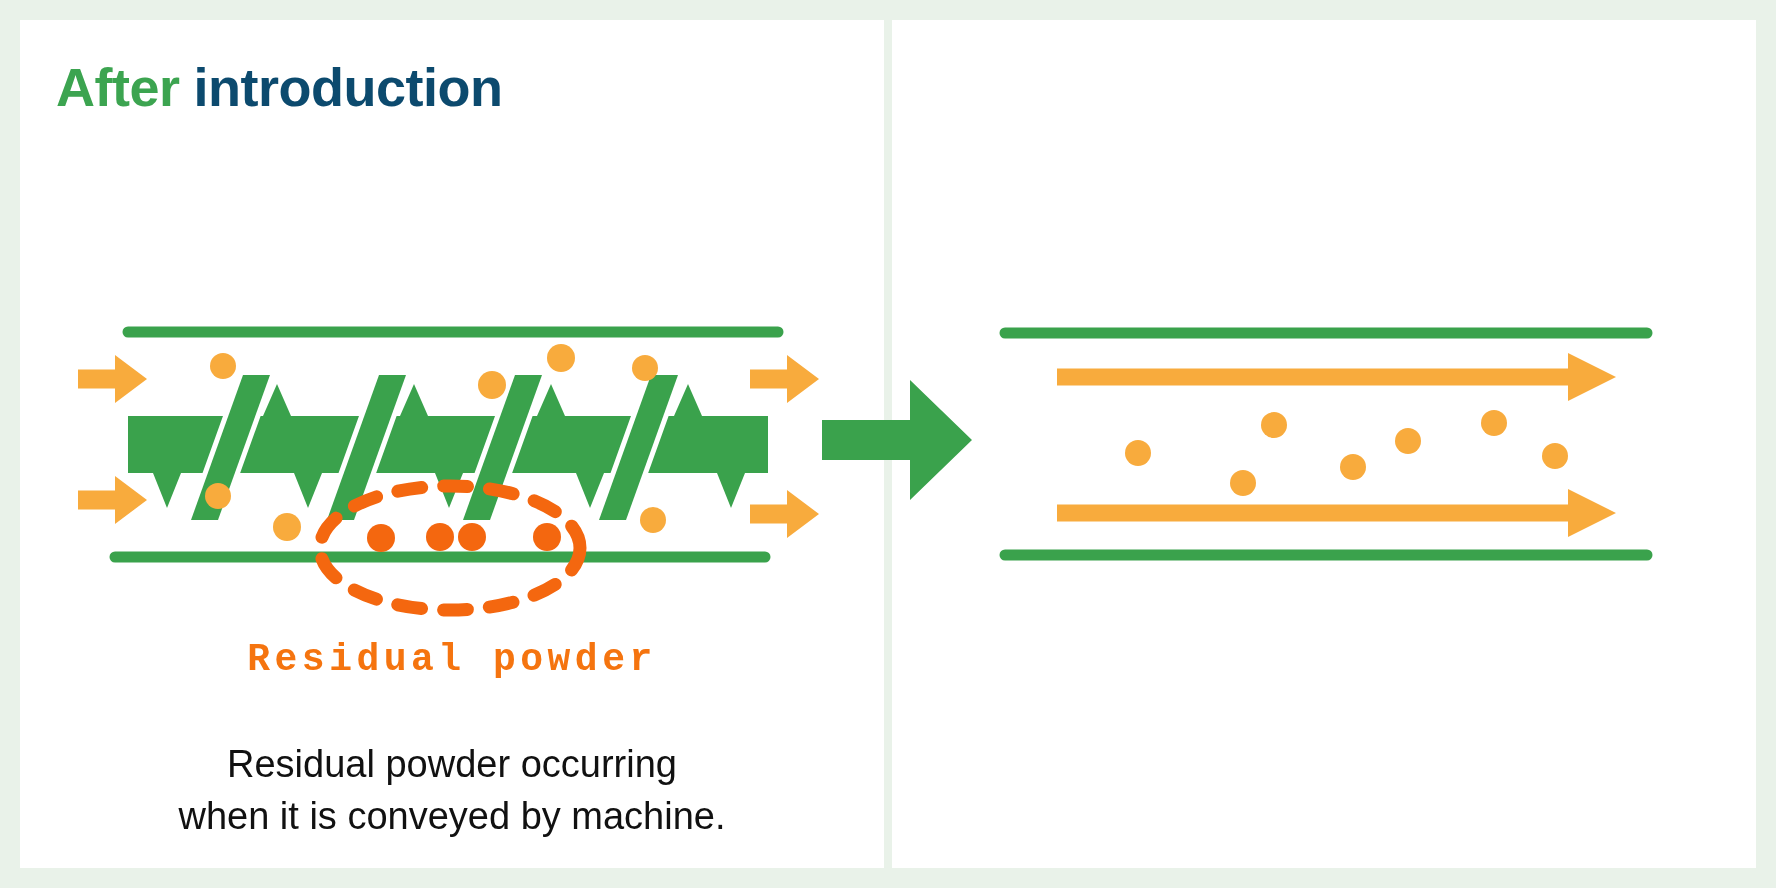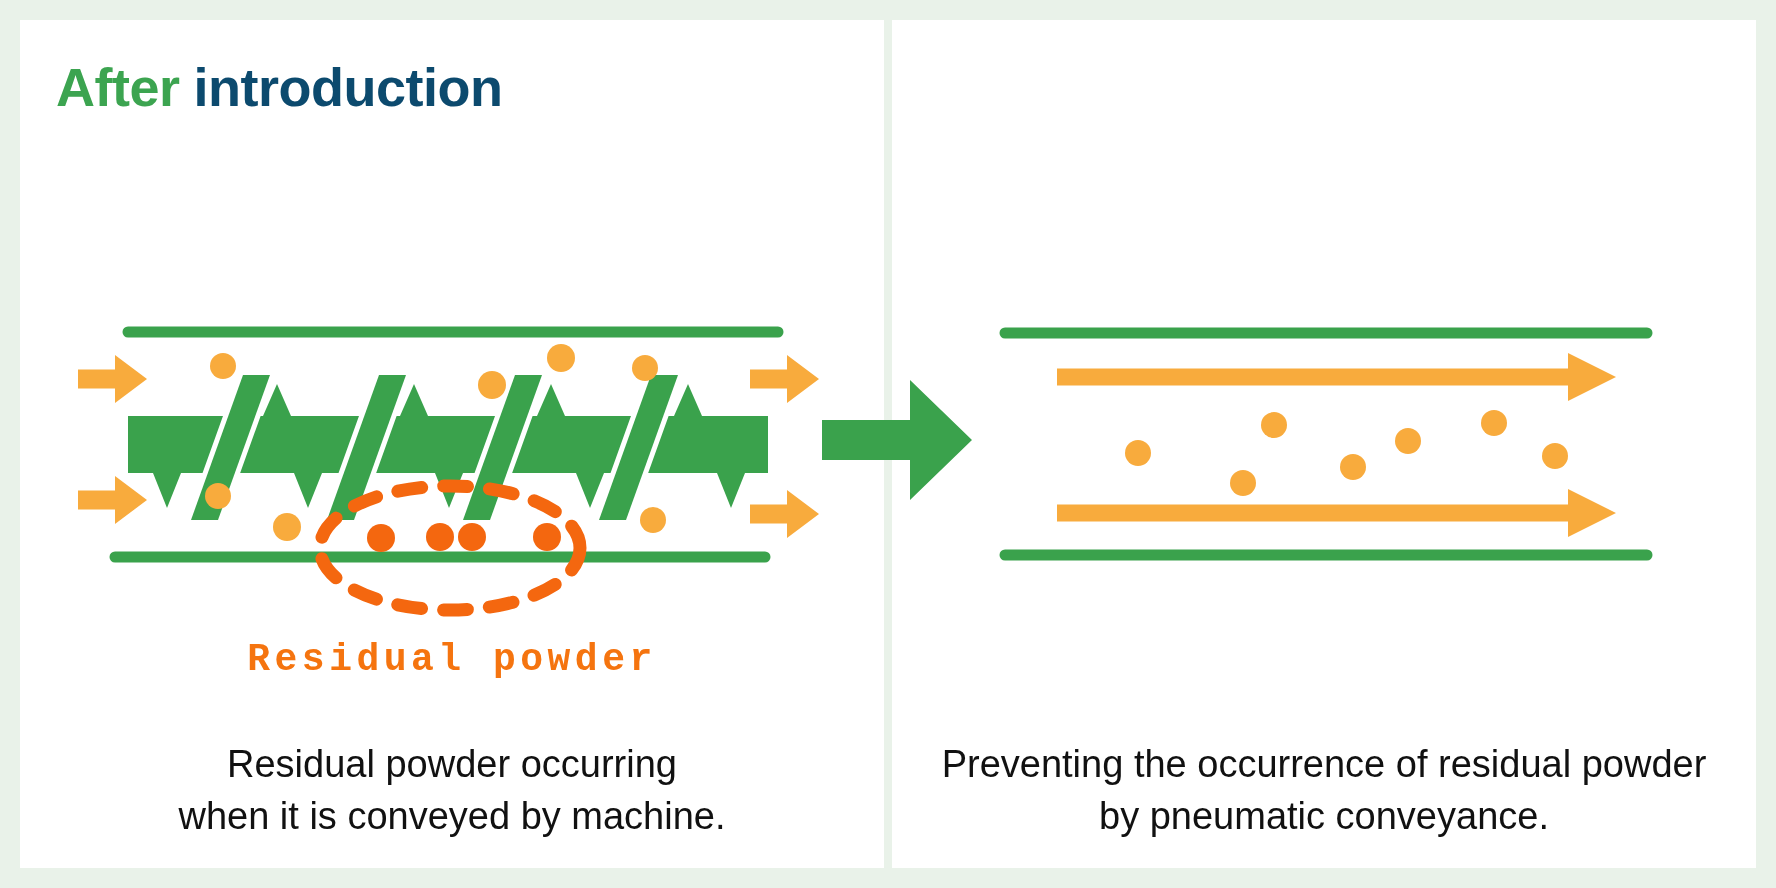--- a/index.html
+++ b/index.html
@@ -76,15 +76,14 @@
       <circle cx="1353" cy="467" r="13" fill="#f8ab3d"></circle>
       <circle cx="1408" cy="441" r="13" fill="#f8ab3d"></circle>
       <circle cx="1494" cy="423" r="13" fill="#f8ab3d"></circle>
       <circle cx="1555" cy="456" r="13" fill="#f8ab3d"></circle>
     </svg>
 
   <div class="residual-label">Residual powder</div>
 
   <p class="caption left-c"><span>Residual powder occurring</span><br><span>when it is conveyed by machine.</span></p>
 
-  <p class="caption right-c"><span>Preventing the occurrence of residual powder</span><br><span>by pneumatic conveyance.</span></p>
 
 </div>
 
 </body></html>

